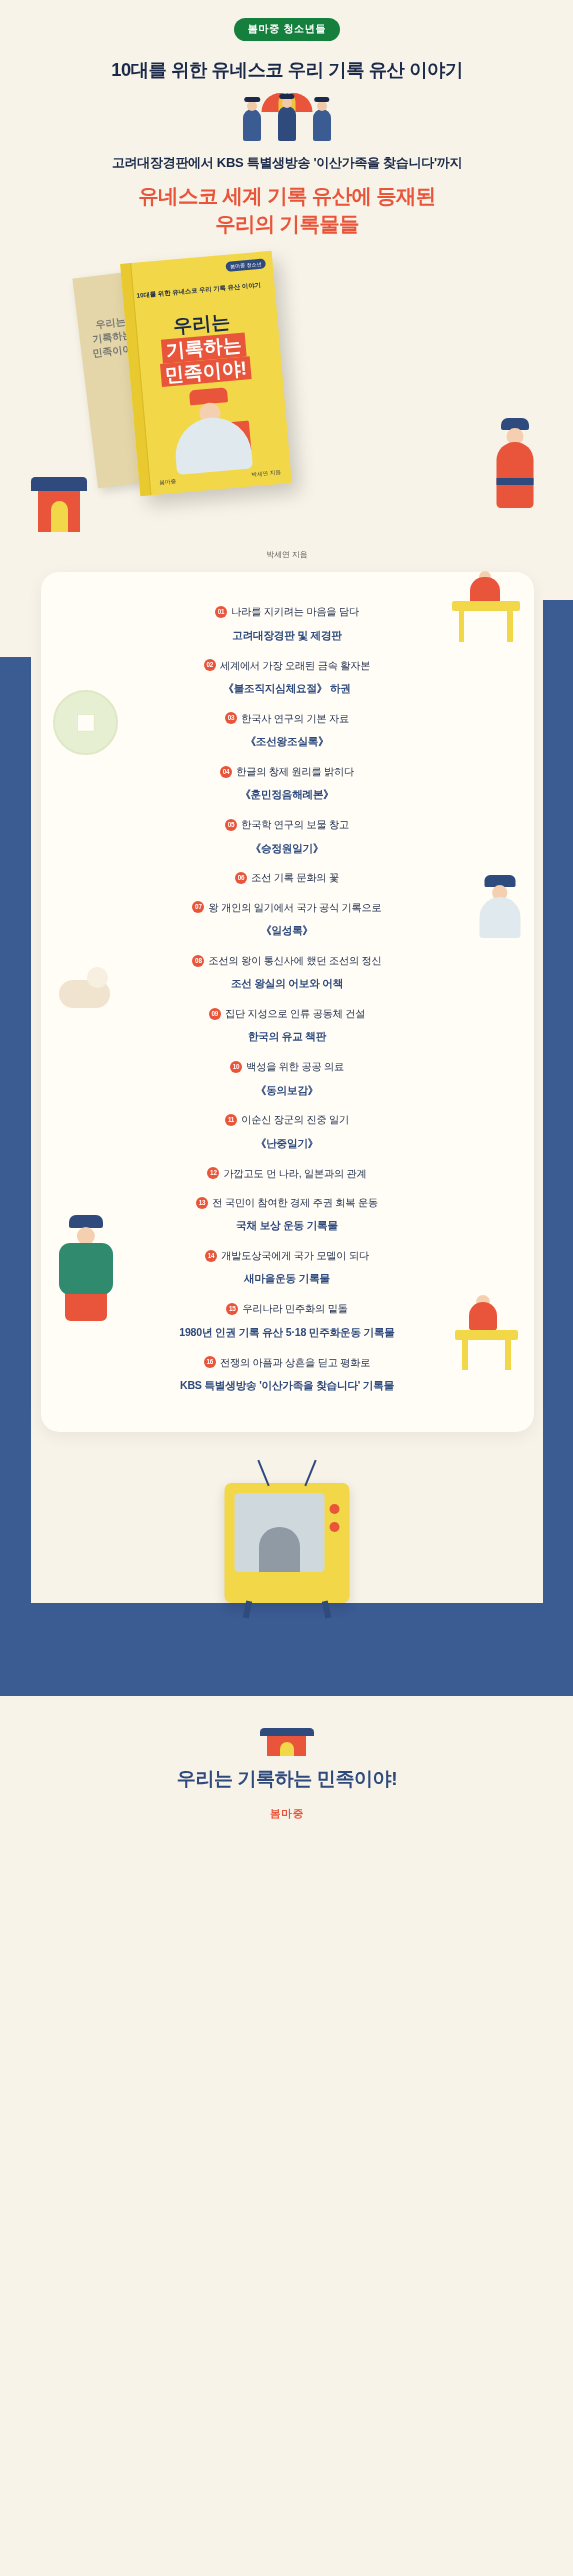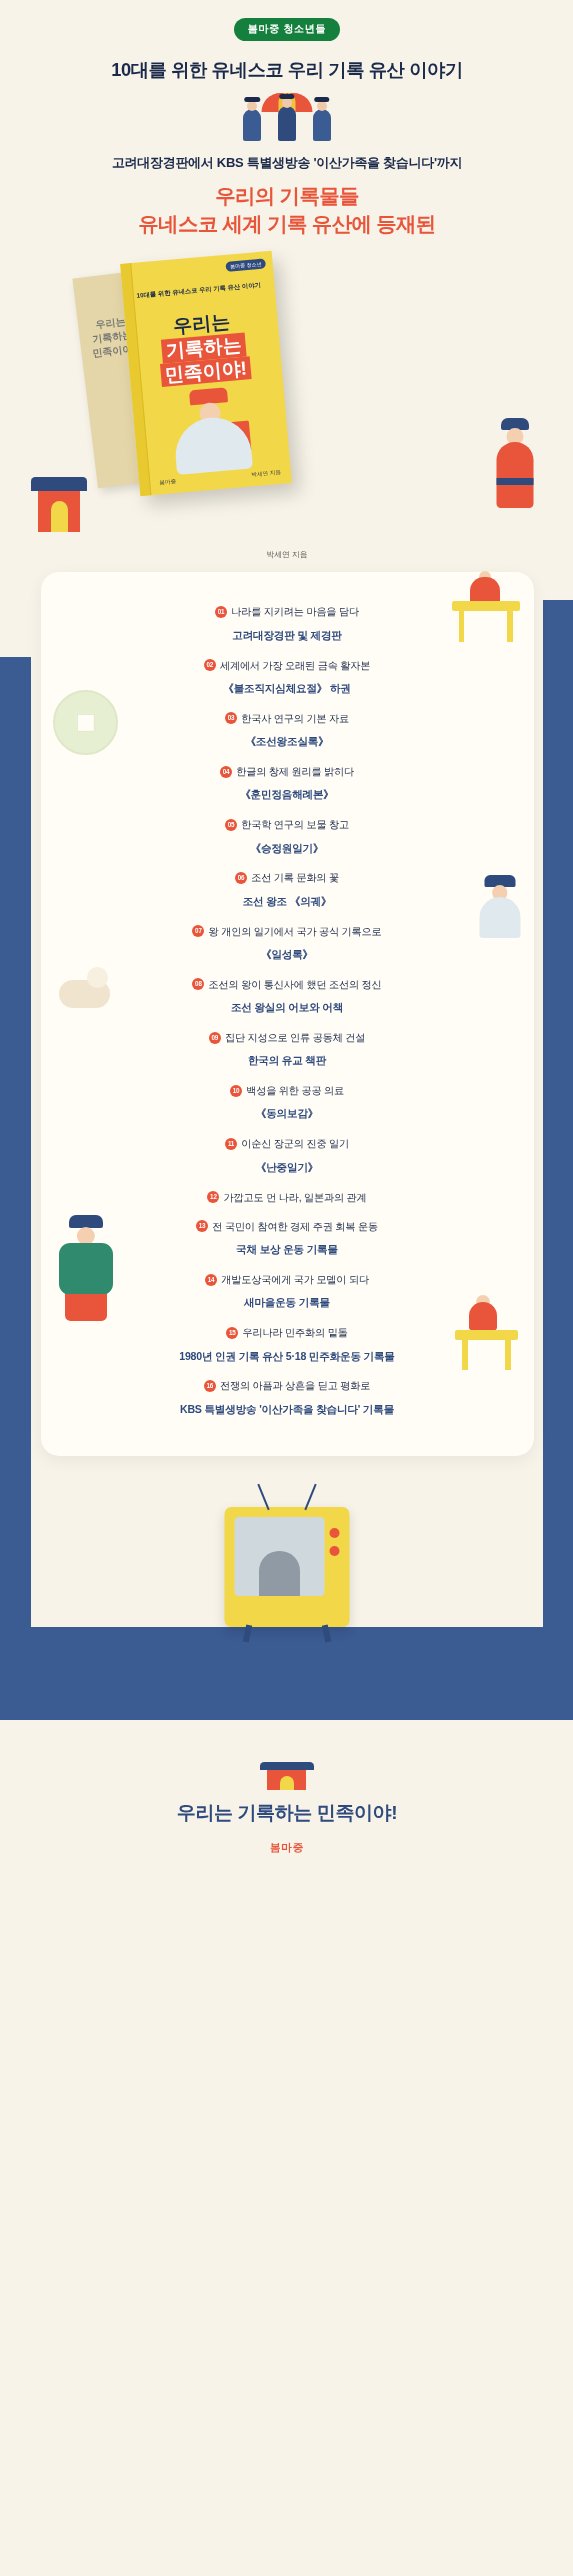--- a/index.html
+++ b/index.html
@@ -549,21 +549,21 @@
     left: 0; right: 0; bottom: 0;
     height: 93px;
     background: #3b5b93;
   }
 
   
   .footer {
     position: relative;
     background: #f7f3e8;
     text-align: center;
-    padding: 42px 0 28px;
+    padding: 32px 0 28px;
   }
   .footer-icon {
     margin: 0 auto 10px;
     width: 54px; height: 28px;
     position: relative;
   }
   .footer-icon .f-roof {
     position: absolute; top: 0; left: 0;
     width: 54px; height: 8.5px;
     background: #2f4a7d;
@@ -607,22 +607,22 @@
       <div class="umbrella">
           <div class="ub2"></div>
         </div>
       <div class="fig f1"></div>
       <div class="fig f2"></div>
       <div class="fig f3"></div>
     </div>
 
     <div class="headline-2">고려대장경판에서 KBS 특별생방송 '이산가족을 찾습니다'까지</div>
     <div class="headline-3">
+      <div>유네스코 세계 기록 유산에 등재된</div>
       <div>우리의 기록물들</div>
-      <div>유네스코 세계 기록 유산에 등재된</div>
     </div>
   </div>
 
   <div class="book-area">
     <div class="gate">
       <div class="roof"></div>
         <div class="body"></div>
         <div class="door"></div>
     </div>
 
@@ -732,21 +732,20 @@
         <li class="toc-item">
           <div class="toc-line1">
             <span class="toc-num">05</span><span>한국학 연구의 보물 창고</span>
           </div>
           <div class="toc-line2">《승정원일기》</div>
         </li>
         <li class="toc-item">
           <div class="toc-line1">
             <span class="toc-num">06</span><span>조선 기록 문화의 꽃</span>
           </div>
-          <div class="toc-line2">조선 왕조 《의궤》</div>
         </li>
         <li class="toc-item">
           <div class="toc-line1">
             <span class="toc-num">07</span><span>왕 개인의 일기에서 국가 공식 기록으로</span>
           </div>
           <div class="toc-line2">《일성록》</div>
         </li>
         <li class="toc-item">
           <div class="toc-line1">
             <span class="toc-num">08</span><span>조선의 왕이 통신사에 했던 조선의 정신</span>

